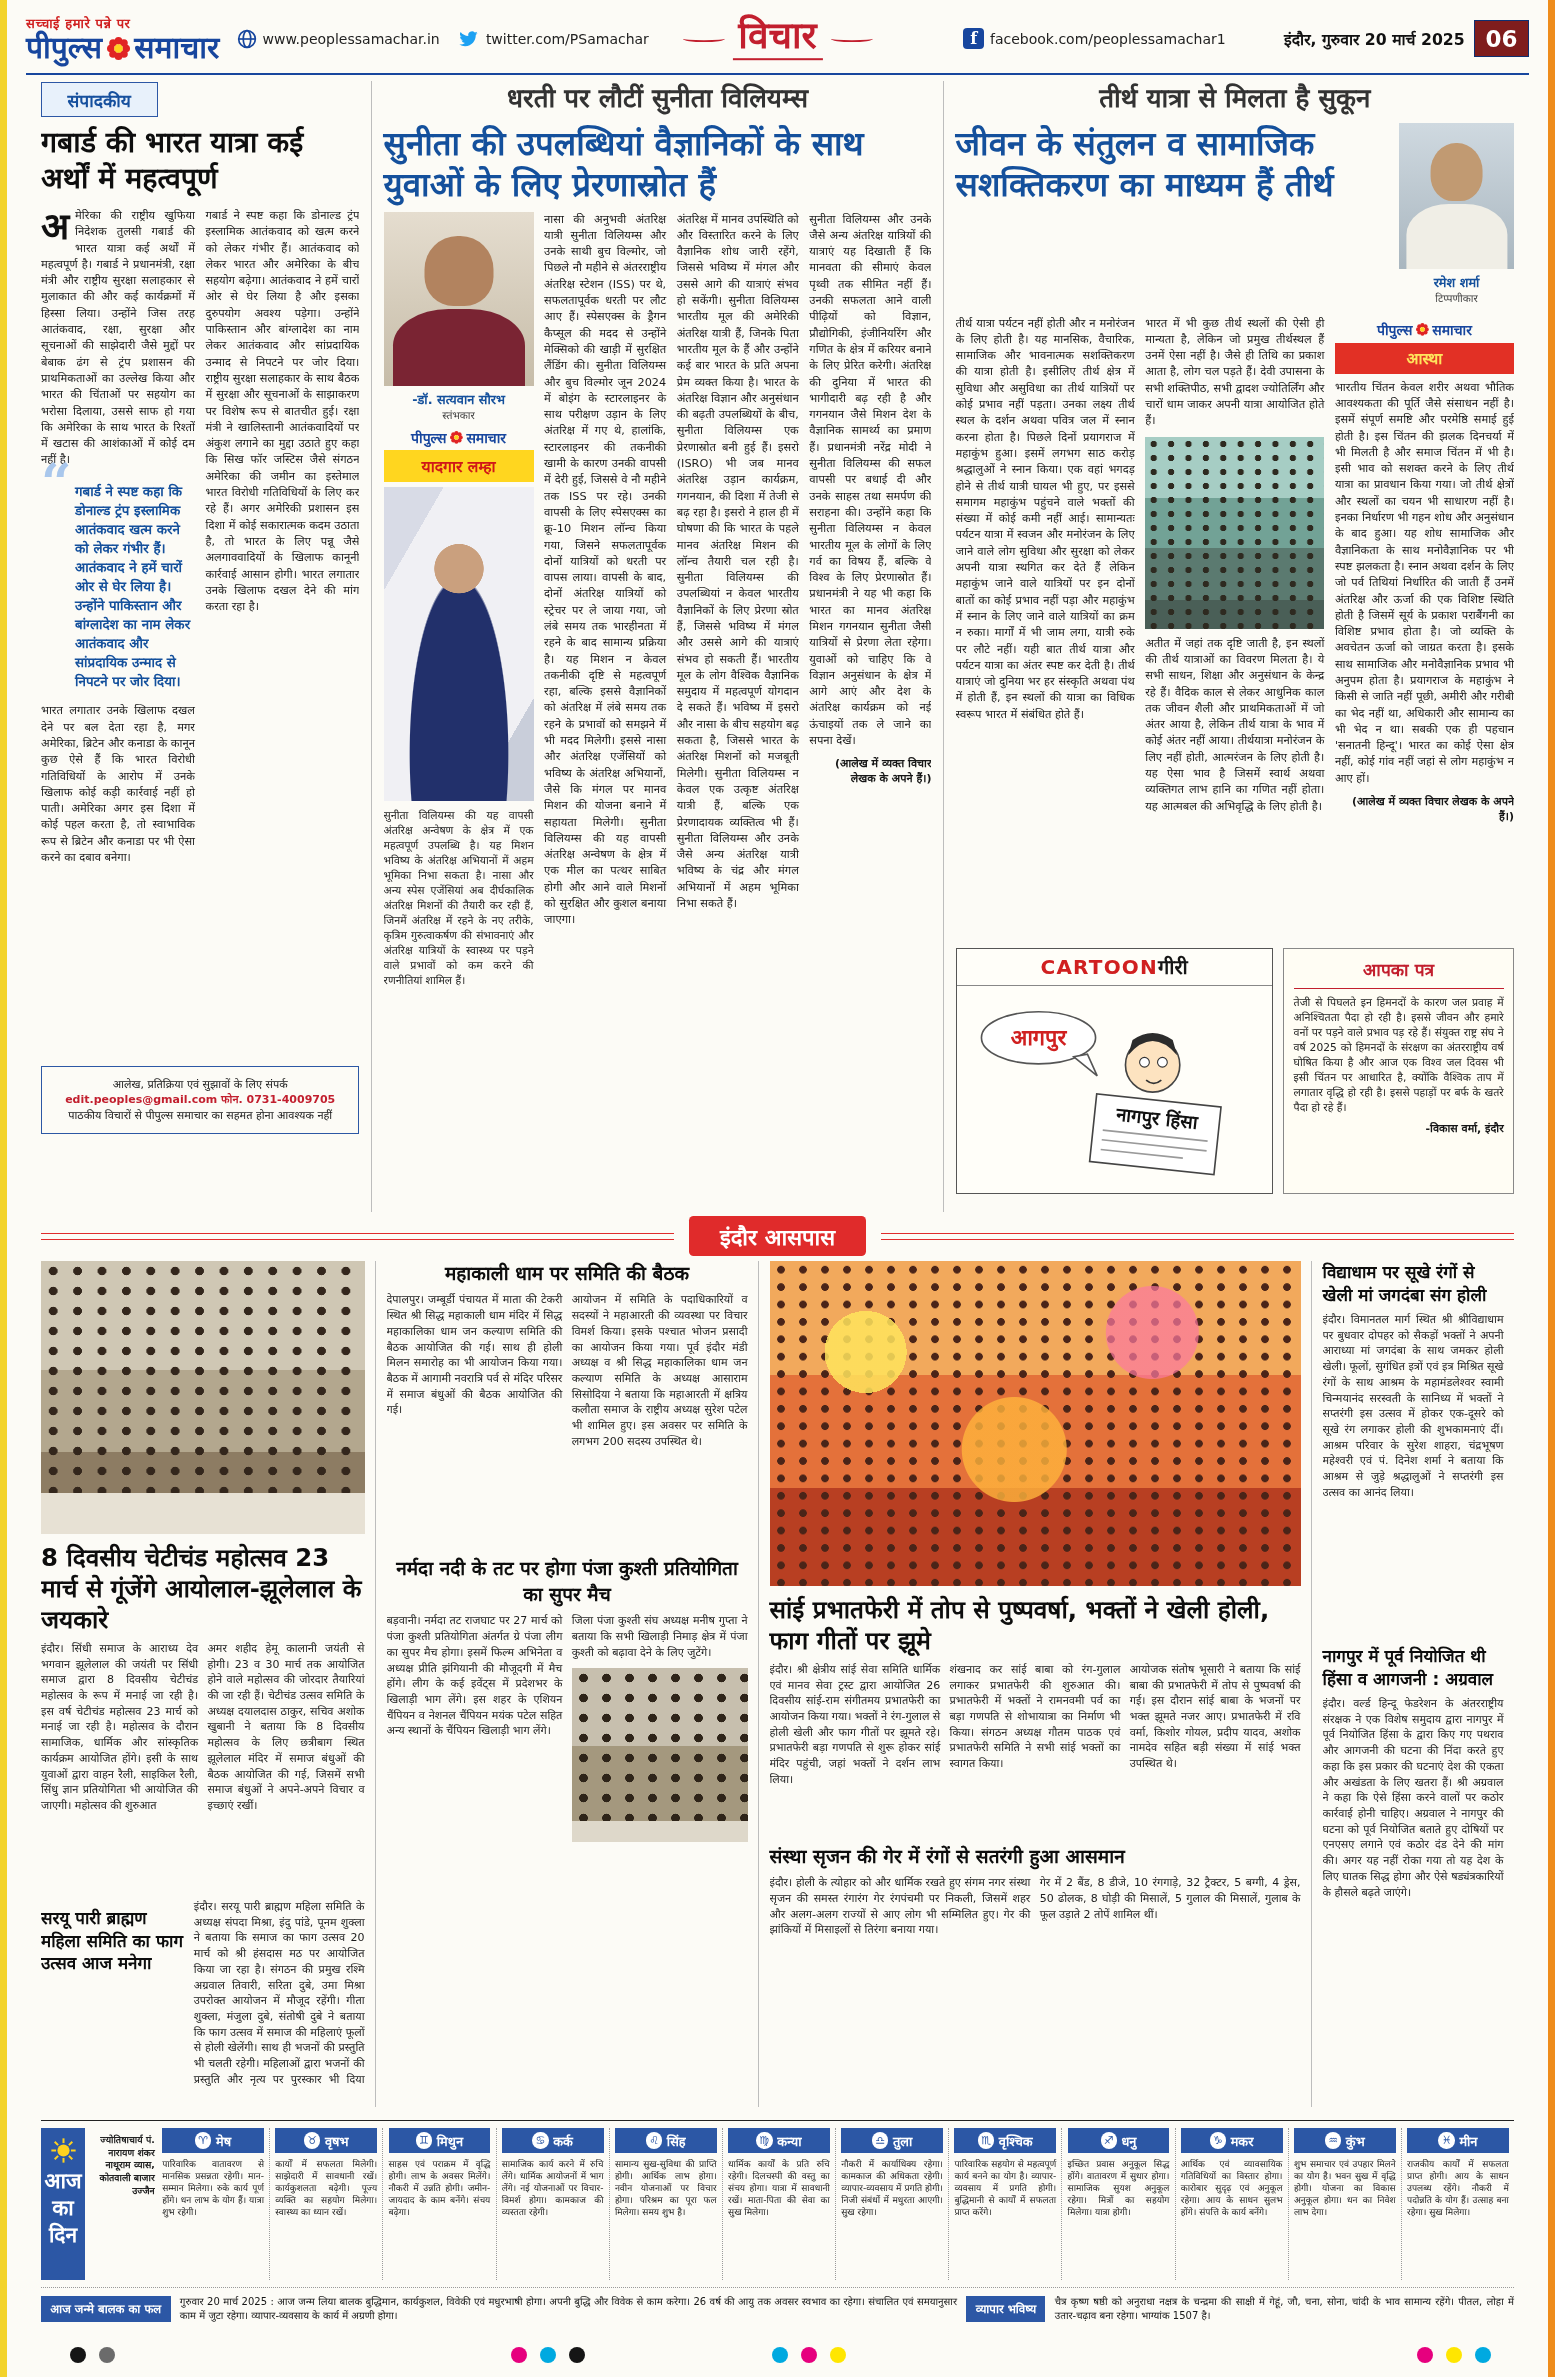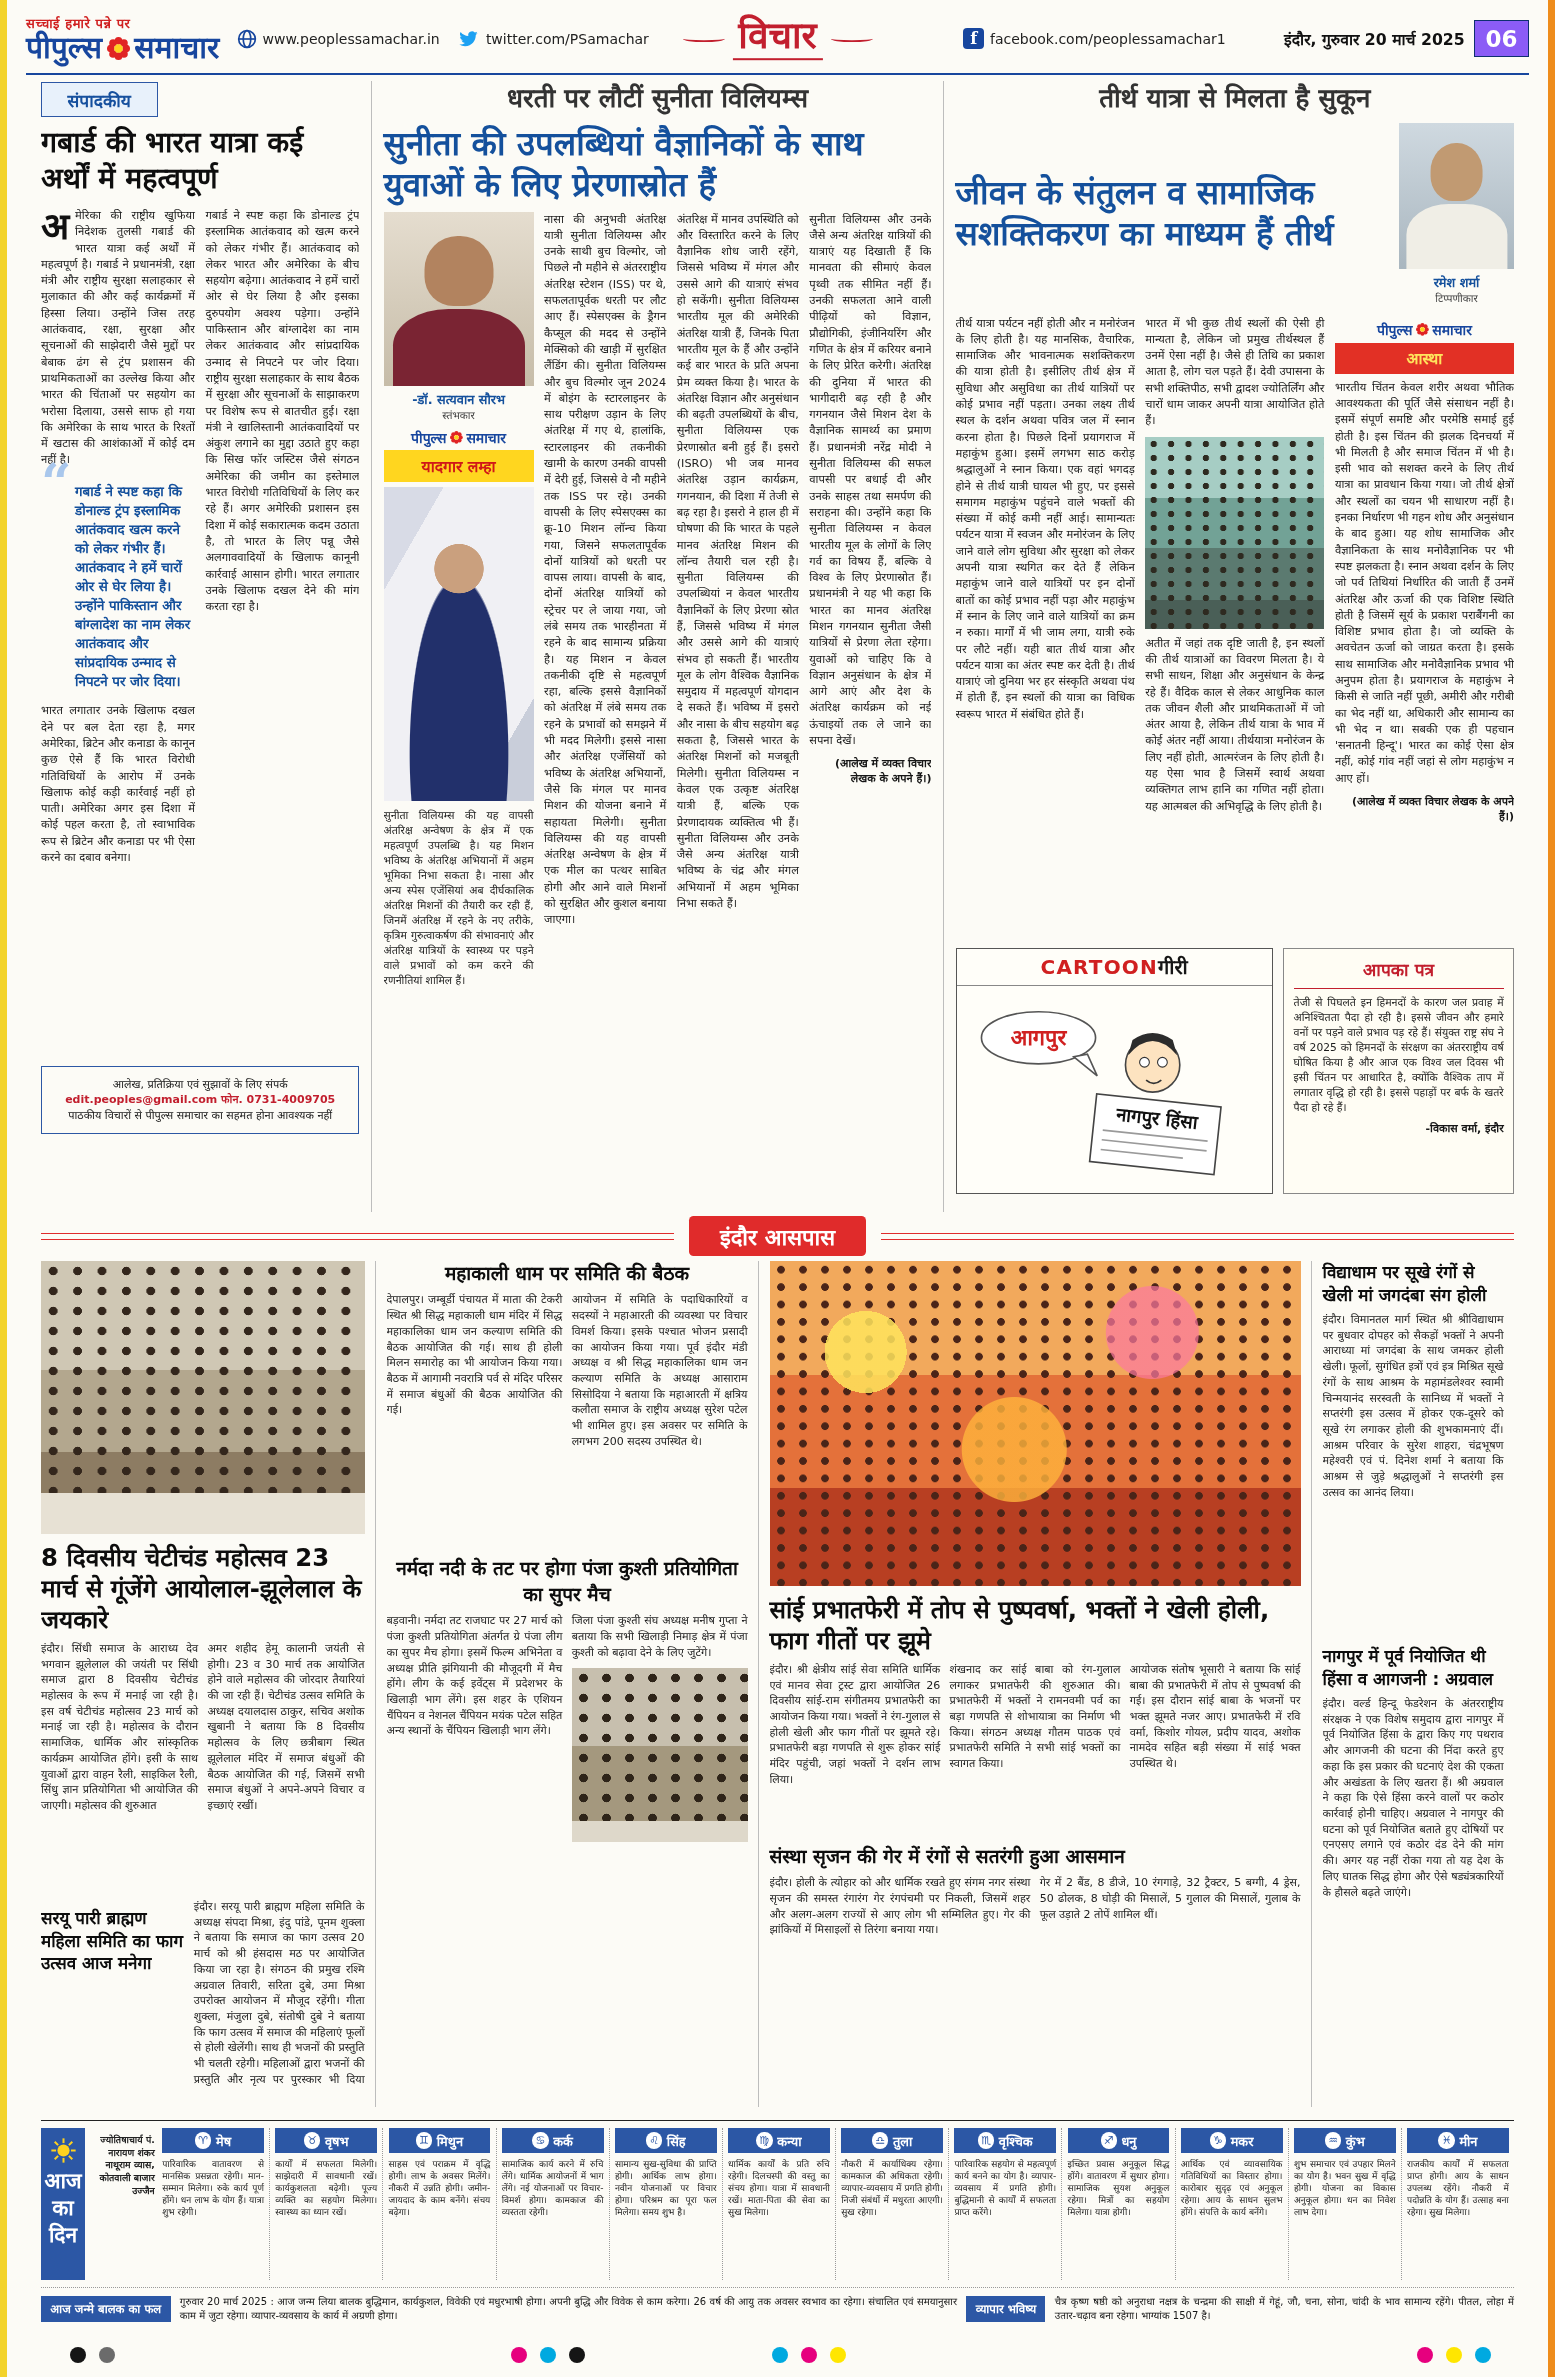--- a/index.html
+++ b/index.html
@@ -18,21 +18,21 @@
 .mast-link{display:flex;align-items:center;gap:5.8px;font-size:14px;color:#222;white-space:nowrap}
 .icon-globe{width:20px;height:20px}
 .icon-tw{width:23px;height:20px}
 .icon-fb{width:21px;height:21px;background:#17469e;color:#fff;border-radius:4.1px;display:flex;align-items:center;justify-content:center;font-size:16.3px;font-weight:bold;font-family:"DejaVu Serif",serif}
 .vichar-wrap{position:absolute;left:50%;top:50%;transform:translate(-50%,-50%);display:flex;align-items:center;gap:8.1px}
 .vichar{font-size:37px;font-weight:bold;color:#c21f2e;border-bottom:2.3px solid #c21f2e;padding:0 5.8px 4.6px;line-height:1}
 .swash{width:42px;height:7px;border-bottom:2.9px solid #c21f2e;border-radius:0 0 60% 60%}
 .spacer{flex:1}
 .edition-block{display:flex;align-items:center;gap:9.3px}
 .edition{font-size:15.7px;font-weight:bold;color:#111}
-.pageno{background:#8b5cf6;color:#fff;font-size:23px;font-weight:bold;padding:4.6px 10.5px;border:1.2px solid #0e2f70}
+.pageno{background:#7f1d1d;color:#fff;font-size:23px;font-weight:bold;padding:4.6px 10.5px;border:1.2px solid #0e2f70}
 .mast-rule{position:absolute;left:26px;right:26px;top:73px;height:2.3px;background:#17469e}
 
 
 .opinion{position:absolute;left:41px;right:41px;top:81px;height:1131px;display:flex;overflow:hidden}
 .op-ed{width:331px;padding-right:11.6px;border-right:0.6px solid #bdbdbd}
 .op-su{width:572px;padding:0 11.6px;border-right:0.6px solid #bdbdbd}
 .op-ti{flex:1;padding-left:11.6px}
 .kicker{text-align:center;font-size:26px;font-weight:bold;color:#333;margin:2.3px 0 8.1px;line-height:1.2}
 .op-head{font-size:33px;line-height:41px;font-weight:bold;color:#14509c;margin-bottom:7px}
 .body-text{font-size:11.3px;line-height:16.3px;text-align:justify;color:#1c1c1c}
@@ -63,21 +63,21 @@
 .feat-label{background:#ffd61f;color:#d01818;font-weight:bold;text-align:center;font-size:15.7px;padding:4.6px 0;margin-bottom:5.8px}
 .feat-label.red{background:#e23025;color:#ffe45c}
 .photo{position:relative;overflow:hidden}
 .ph-astronaut{height:314px;background:
  radial-gradient(circle at 50% 26%,#caa07e 0 24.4px,transparent 25px),
  radial-gradient(ellipse at 50% 85%,#22306b 0 46%,transparent 47%),
  linear-gradient(120deg,#d8dbe6 0 18%,#f0f0f4 18% 82%,#c9ceda 82%)}
 .ph-ghat{height:192px;margin:7px 0;background:
  radial-gradient(circle,#2e2a20 2.9px,transparent 3.5px),
  linear-gradient(180deg,#a6cdc4 0 32%,#72a296 32% 58%,#5b7a70 58% 85%,#4a5f57 85%);background-size:17.4px 14px,auto}
-.ti-headrow{display:flex;gap:11.6px;align-items:center}
+.ti-headrow{display:flex;gap:11.6px;align-items:flex-start}
 .ti-head{flex:1}
 .ti-author{width:115px;flex:none}
 .ti-body{display:flex;gap:10.5px;height:624px;overflow:hidden;margin-top:4.6px}
 .ti-col{flex:1}
 .ti-bottom{display:flex;gap:10.5px;height:246px;margin-top:8.1px}
 .cartoon-box{flex:1.5;border:1.7px solid #555;background:#fffef9;display:flex;flex-direction:column}
 .cartoon-title{text-align:center;font-size:20px;font-weight:bold;padding:4.6px 0;border-bottom:1.2px solid #888}
 .ct-red{color:#d02020;letter-spacing:1.2px}
 .cartoon-svg{flex:1;width:100%}
 .letter-box{flex:1;border:1.2px solid #888;padding:8.1px 9.3px;background:#fffdf4}

